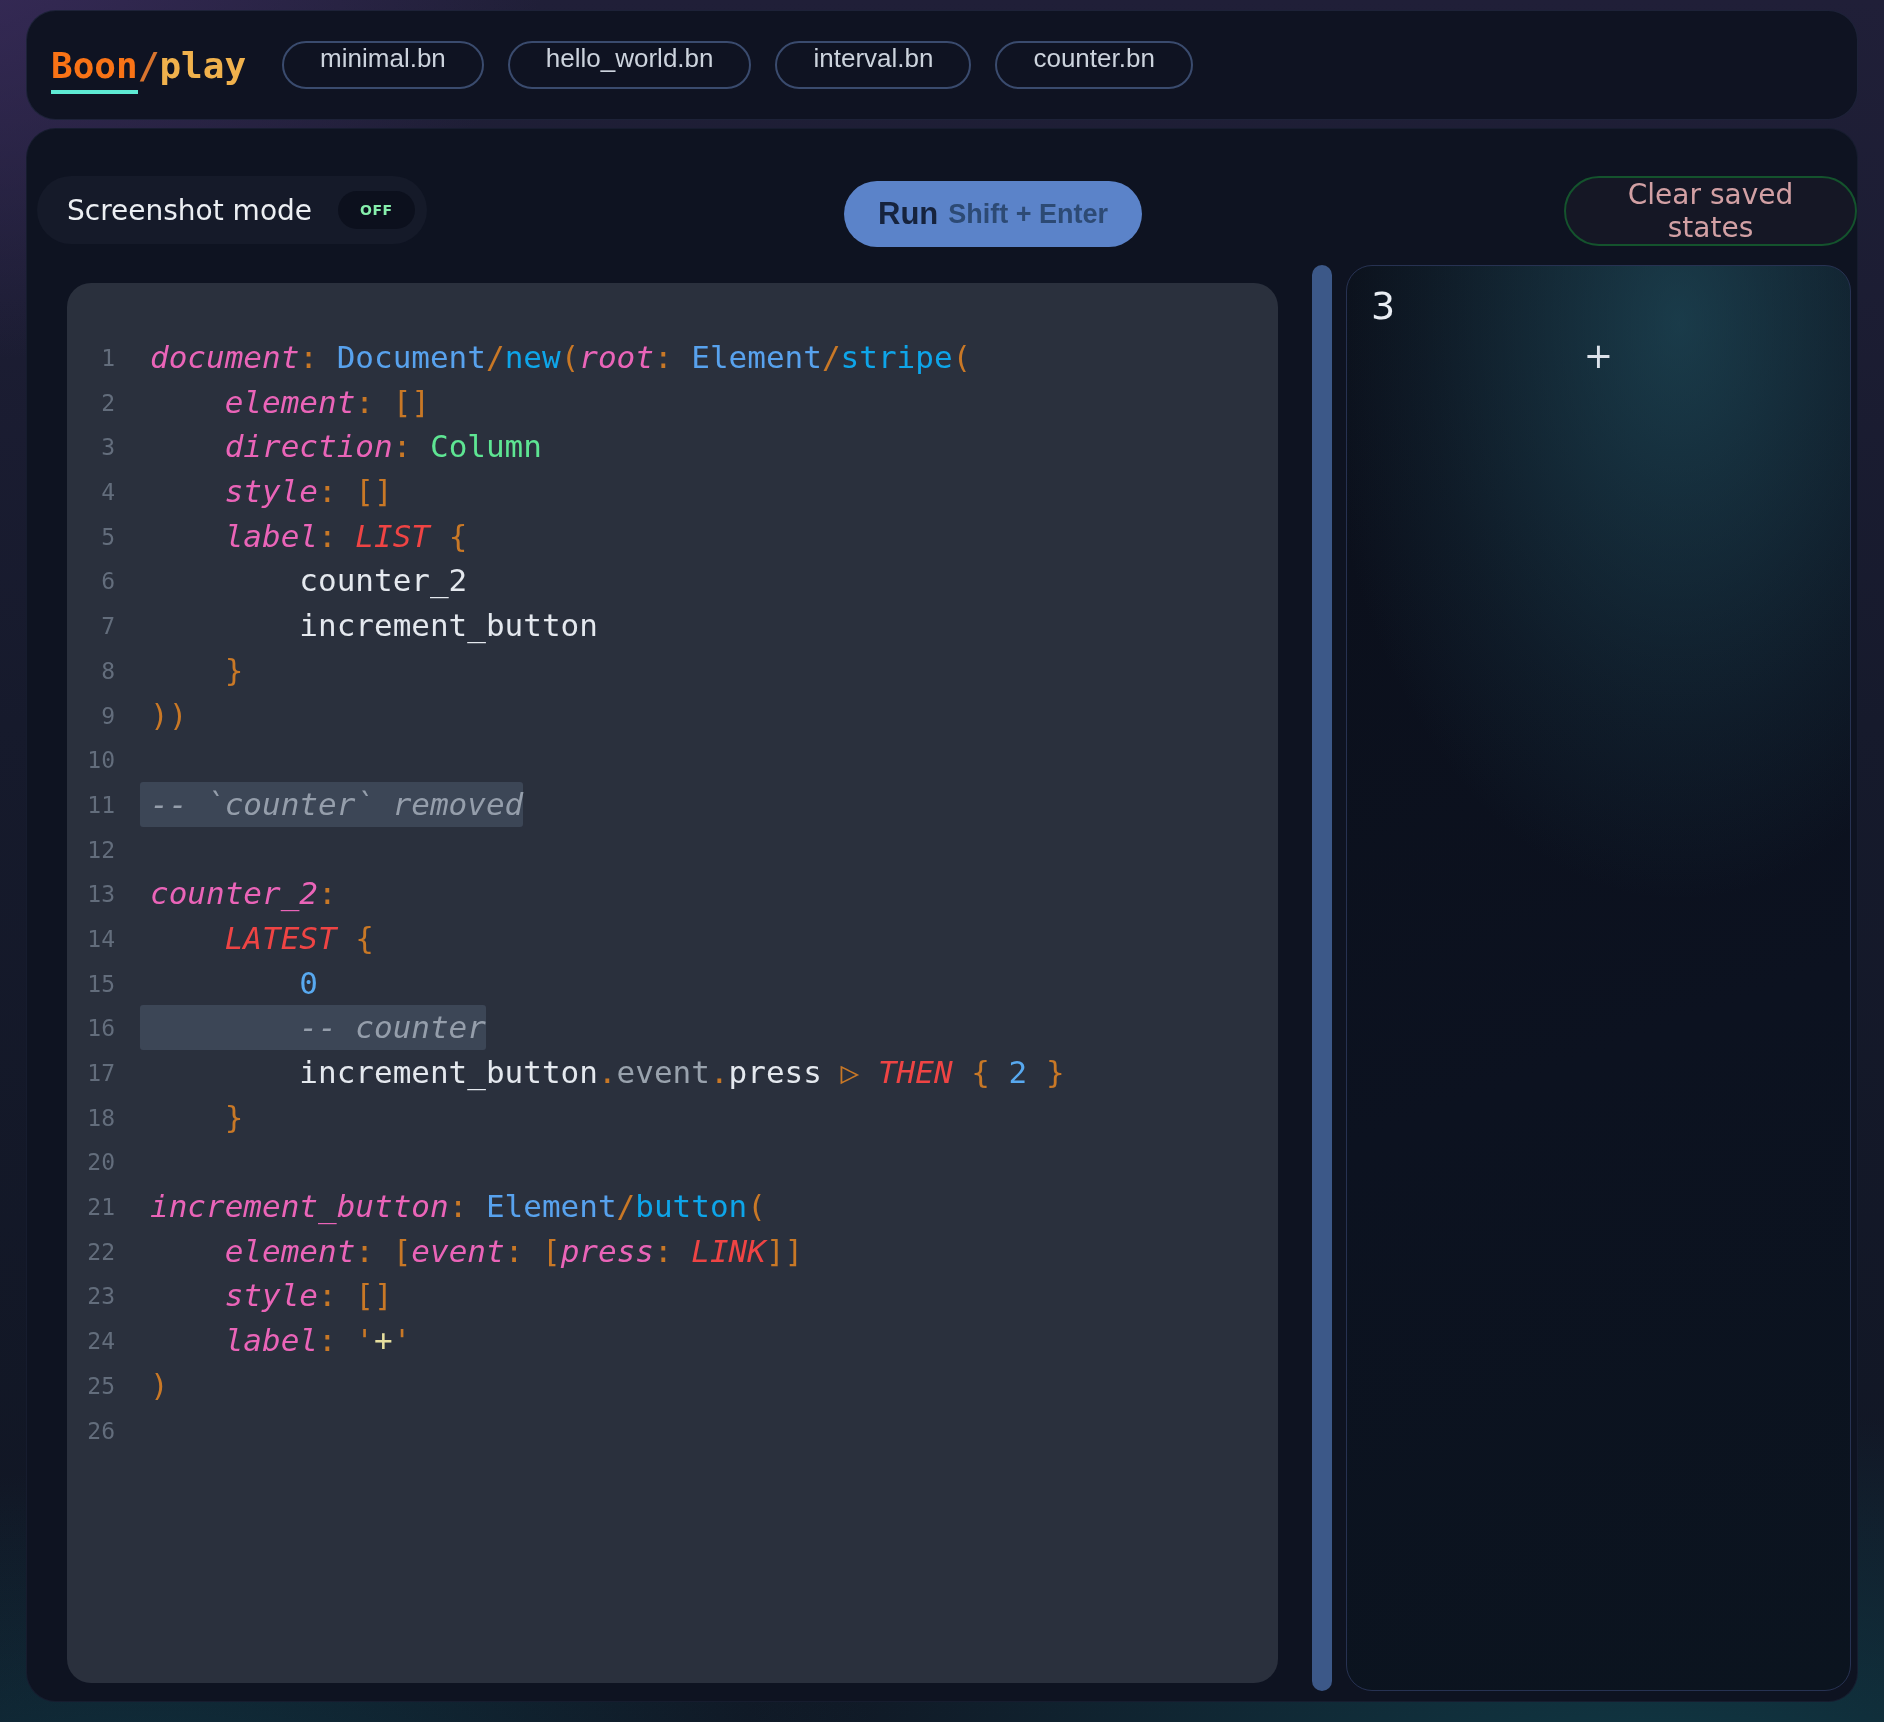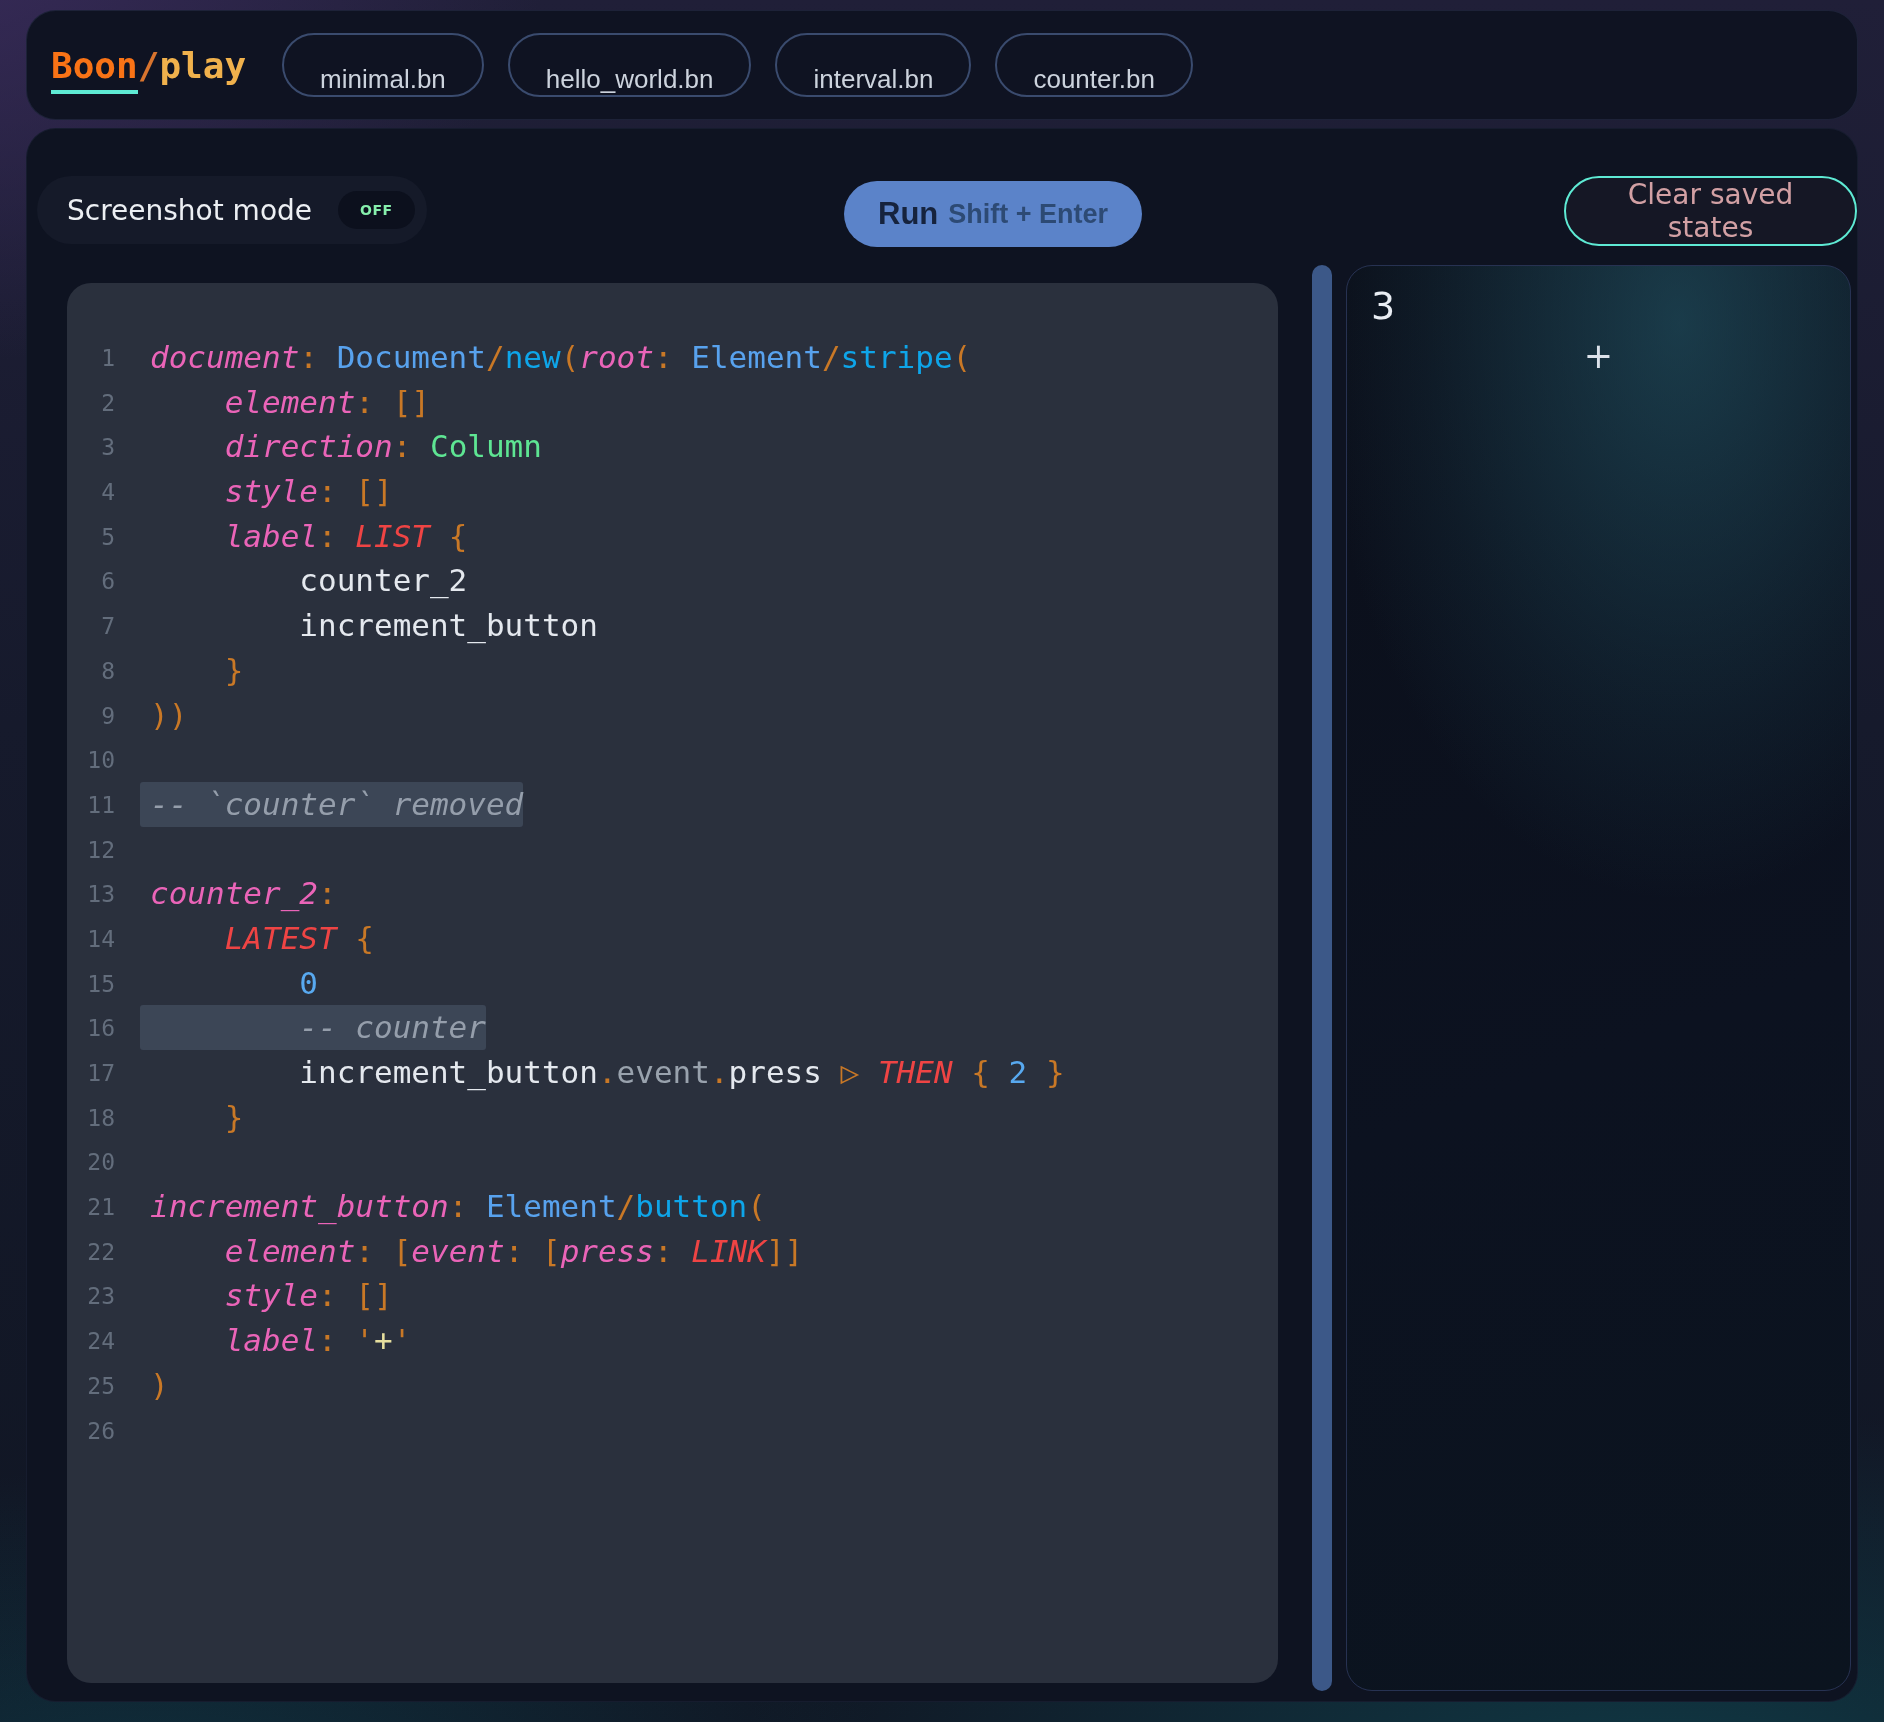--- a/index.html
+++ b/index.html
@@ -18,21 +18,21 @@
     position:absolute;left:26px;top:10px;width:1832px;height:110px;box-sizing:border-box;
     background:#0f1322;border:1px solid rgba(80,92,138,0.22);border-radius:30px;
     display:flex;align-items:center;padding:0 24px;
   }
   .logo{font-family:"DejaVu Sans Mono","Liberation Mono",monospace;font-weight:bold;font-size:36px;margin-right:36px;cursor:pointer;white-space:nowrap;}
   .logo .brand{color:#f97316;border-bottom:4px solid #5eead4;padding-bottom:4px;}
   .logo .slash{color:#d8742e;}
   .logo .app{color:#f0b14c;}
   .tabs{display:flex;gap:24px;align-items:center;}
   .tab{
-    height:64px;padding:0 36px;display:flex;align-items:flex-end;box-sizing:border-box;
+    height:48px;padding:0 36px;display:flex;align-items:flex-start;box-sizing:border-box;
     border:2px solid #3a4b6e;border-radius:999px;color:#ccd3dd;font-size:26px;cursor:pointer;background:transparent;
   }
 
   
   .main{
     position:absolute;left:26px;top:128px;width:1832px;height:1574px;box-sizing:border-box;
     background:#0e1321;border:1px solid rgba(70,82,124,0.14);border-radius:30px;
   }
 
   
@@ -43,21 +43,21 @@
   .shot-label{font-size:28px;color:#eceff3;}
   .shot-state{background:#0c101d;border-radius:999px;padding:11px 22px;font-size:14px;font-weight:bold;color:#86efac;letter-spacing:0.5px;}
   .run-btn{
     position:absolute;left:817px;top:52px;height:66px;border-radius:999px;background:#5b83c9;border:none;
     display:flex;align-items:center;gap:10px;padding:0 34px;cursor:pointer;
   }
   .run-label{font-size:31px;font-weight:bold;color:#16233d;}
   .run-kbd{font-size:27px;font-weight:600;color:#2d4a74;}
   .clear-btn{
     position:absolute;left:1537px;top:47px;height:70px;border-radius:999px;box-sizing:border-box;
-    border:2px solid #5eead4;background:rgba(160,100,110,0.05);color:#d2a0a4;font-size:28px;
+    border:2px solid #14532d;background:rgba(160,100,110,0.05);color:#d2a0a4;font-size:28px;
     display:flex;align-items:center;padding:0 34px;cursor:pointer;font-family:inherit;
   }
 
   
   .editor{
     position:absolute;left:40px;top:154px;width:1211px;height:1400px;box-sizing:border-box;
     background:#2a303d;border-radius:24px;padding-top:52px;overflow:hidden;cursor:text;
     font-family:"DejaVu Sans Mono","Liberation Mono",monospace;
   }
   .code-line{position:relative;height:44.7px;line-height:44.7px;padding-left:83px;white-space:pre;font-size:31px;}

